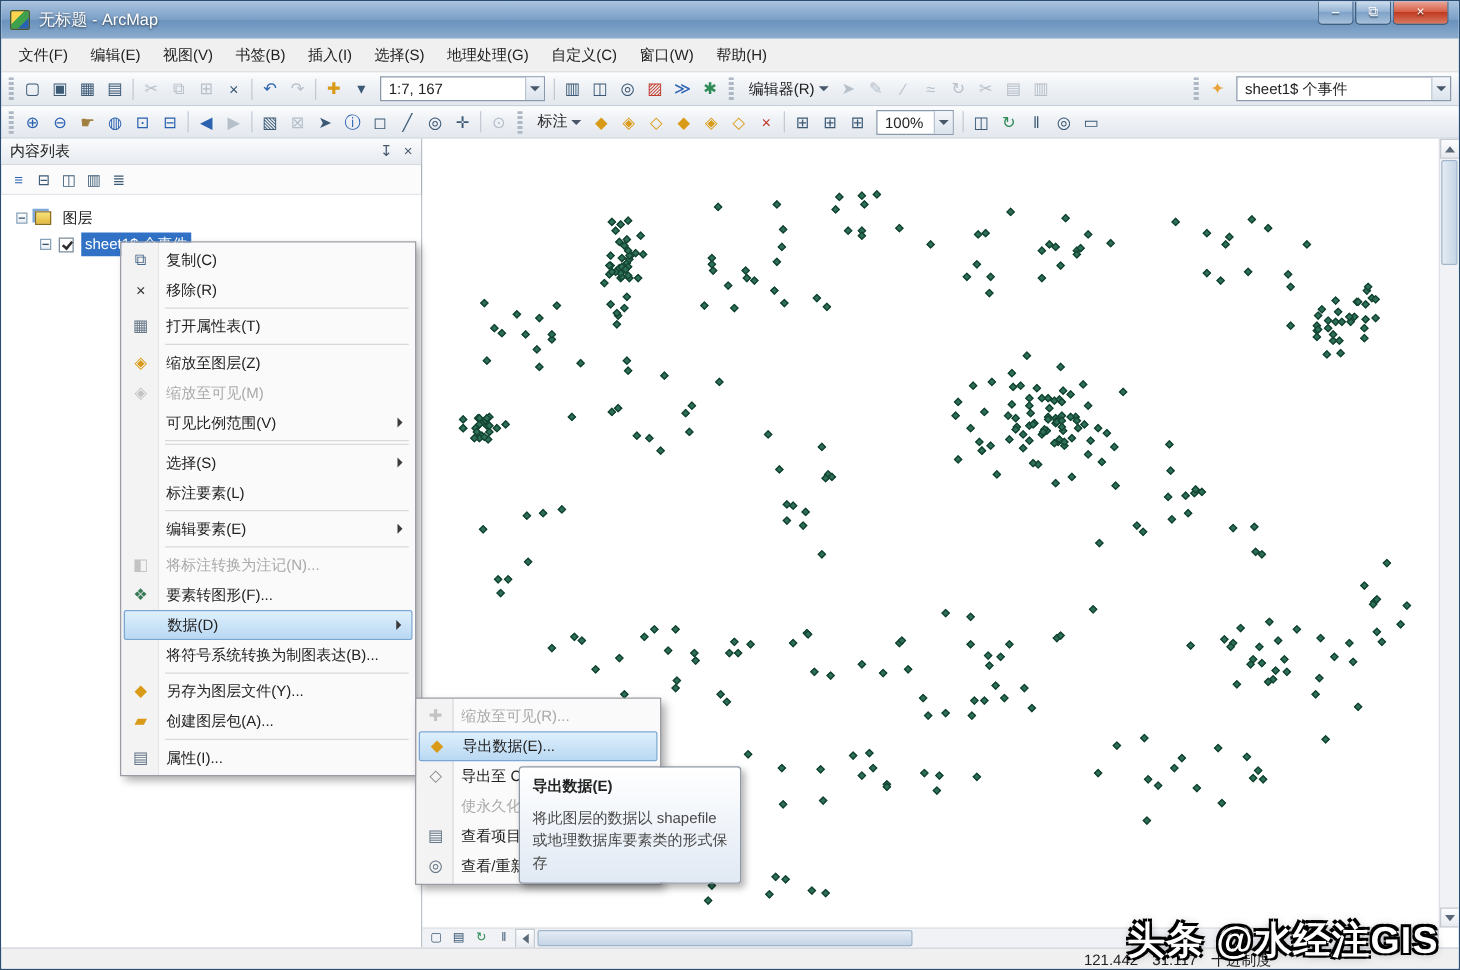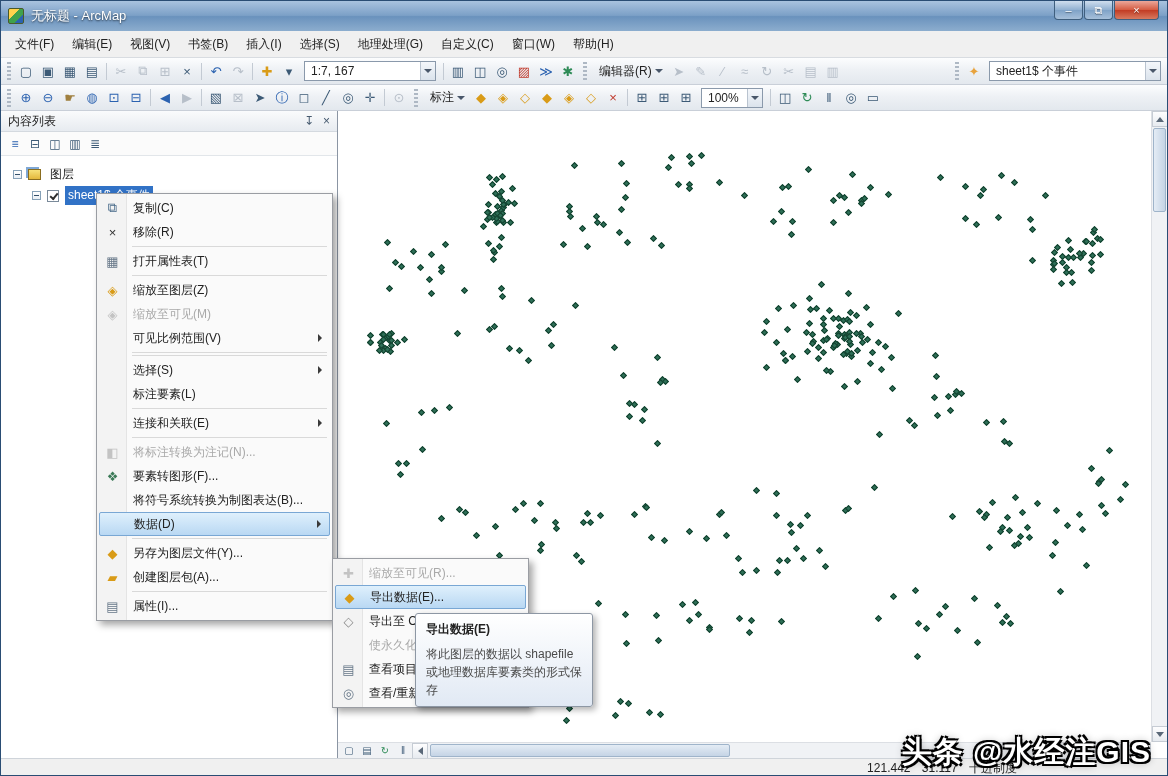--- a/index.html
+++ b/index.html
@@ -810,41 +810,41 @@
         <span class="mi-lb">选择(S)</span>
         <span class="mi-ar"></span>
       </div>
       <div class="mi">
         <span class="mi-ic"></span>
         <span class="mi-lb">标注要素(L)</span>
       </div>
       <div class="msep"></div>
       <div class="mi">
         <span class="mi-ic"></span>
-        <span class="mi-lb">连接和关联(E)</span>
+        <span class="mi-lb">编辑要素(E)</span>
         <span class="mi-ar"></span>
       </div>
       <div class="msep"></div>
       <div class="mi dis">
         <span class="mi-ic">◧</span>
         <span class="mi-lb">将标注转换为注记(N)...</span>
       </div>
       <div class="mi">
         <span class="mi-ic" style="color: rgb(59, 122, 87);">❖</span>
         <span class="mi-lb">要素转图形(F)...</span>
       </div>
-      <div class="mi">
-        <span class="mi-ic"></span>
-        <span class="mi-lb">将符号系统转换为制图表达(B)...</span>
-      </div>
       <div class="mi hl">
         <span class="mi-ic"></span>
         <span class="mi-lb">数据(D)</span>
         <span class="mi-ar"></span>
       </div>
+      <div class="mi">
+        <span class="mi-ic"></span>
+        <span class="mi-lb">将符号系统转换为制图表达(B)...</span>
+      </div>
       <div class="msep"></div>
       <div class="mi">
         <span class="mi-ic" style="color: rgb(217, 155, 23);">◆</span>
         <span class="mi-lb">另存为图层文件(Y)...</span>
       </div>
       <div class="mi">
         <span class="mi-ic" style="color: rgb(217, 155, 23);">▰</span>
         <span class="mi-lb">创建图层包(A)...</span>
       </div>
       <div class="msep"></div>

